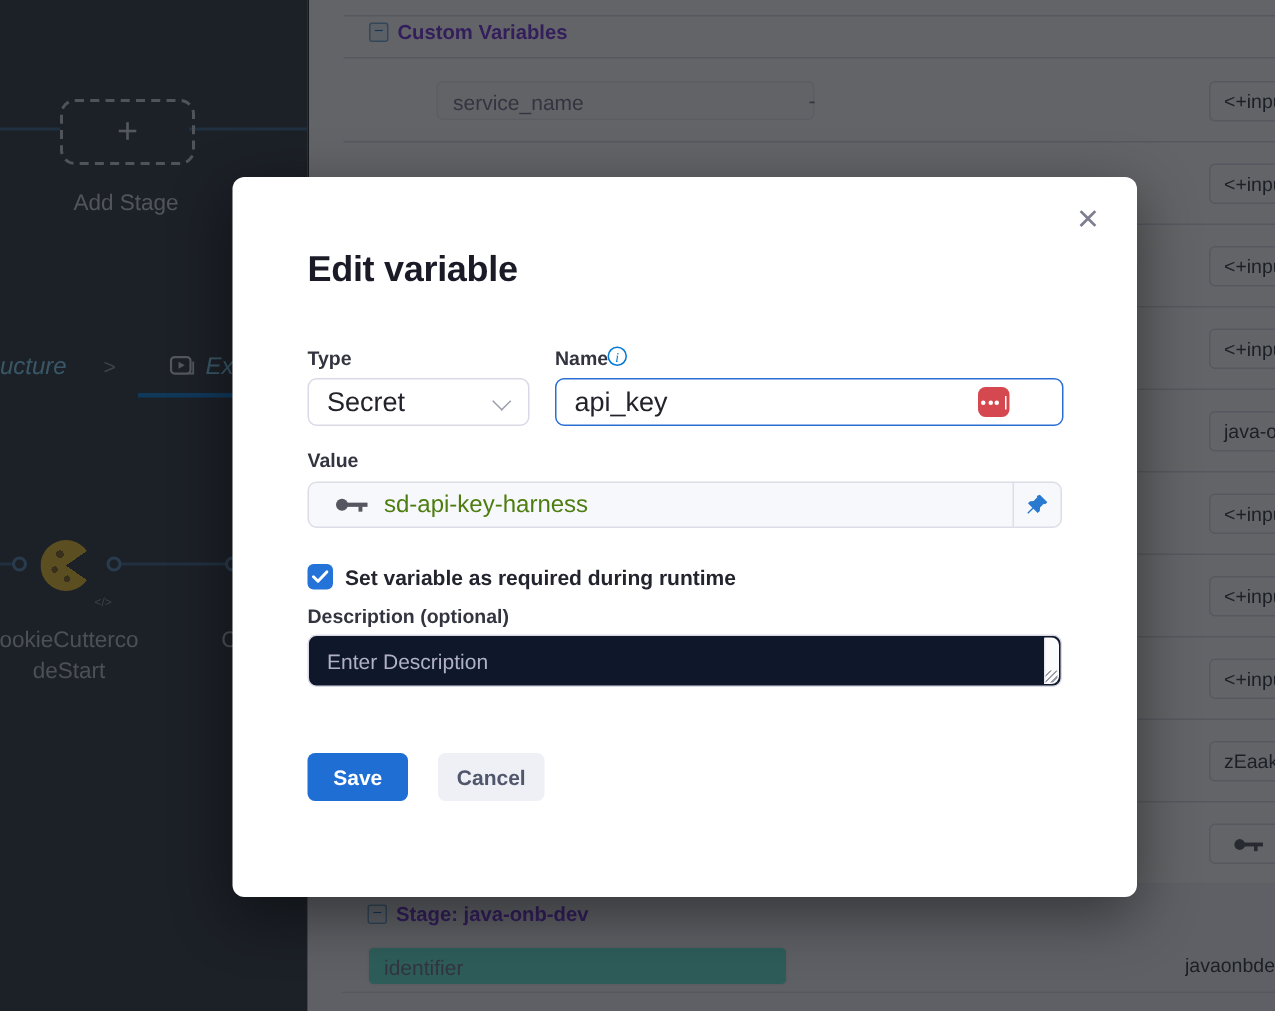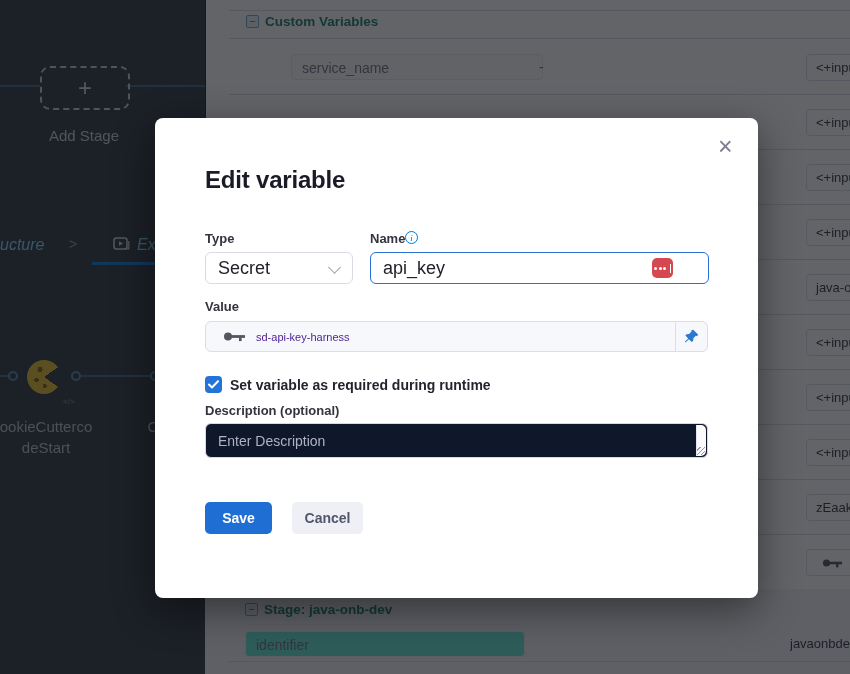--- a/index.html
+++ b/index.html
@@ -29,21 +29,21 @@
       radial-gradient(circle at 28% 58%, #7d5a1a 0 2.2px, rgba(0,0,0,0) 2.2px),
       radial-gradient(circle at 52% 76%, #7d5a1a 0 2.2px, rgba(0,0,0,0) 2.2px),
       conic-gradient(from 125deg, #eabb25 0 290deg, rgba(0,0,0,0) 290deg);
   }
   .node-label{color:#b9c0c7;font-size:15px;text-align:center;}
   .code-glyph{color:#8b939b;font-size:8px;}
 
   
   .panel{left:205px;top:0;width:645px;height:674px;background:#ffffff;border-left:1px solid #121820;box-sizing:border-box;z-index:1;}
   .sep{position:absolute;left:23px;right:0;height:1px;background:#d9dae5;}
-  .section-head{font-size:13.5px;font-weight:700;color:#0f766e;}
+  .section-head{font-size:13.5px;font-weight:700;color:#6d28d9;}
   .collapse-box{
     width:13px;height:13px;border:1px solid #6fa3cf;background:#e8f2fc;border-radius:2px;
     color:#0b72c4;font-size:11px;line-height:11px;display:flex;align-items:center;justify-content:center;box-sizing:border-box;
   }
   .ghost-box{background:#fbfbfd;border:1px solid #e7e8f0;border-radius:4px;box-sizing:border-box;}
   .ghost-text{color:#6b6d85;font-size:14px;}
   .val-box{
     position:absolute;left:600px;width:70px;height:27px;background:#fff;border:1px solid #d9dae5;border-radius:4px;
     display:flex;align-items:center;padding-left:9px;box-sizing:border-box;color:#2a2b36;font-size:13px;white-space:nowrap;overflow:hidden;
   }
@@ -74,21 +74,21 @@
     width:13px;height:13px;border:1px solid #0278d5;border-radius:50%;color:#0278d5;
     font-size:9px;font-style:italic;font-family:"Liberation Serif","DejaVu Serif",serif;
     display:flex;align-items:center;justify-content:center;box-sizing:border-box;
   }
   .badge-red{
     width:21px;height:20px;border-radius:5px;background:#d6484f;display:flex;align-items:center;justify-content:center;gap:1.5px;
   }
   .badge-red i{display:block;width:3px;height:3px;border-radius:50%;background:#fff;}
   .badge-red b{display:block;width:1.5px;height:9px;background:#fff;margin-left:2px;}
   .value-box{background:#f7f8fb;border:1px solid #dcdde6;border-radius:6px;box-sizing:border-box;display:flex;align-items:center;}
-  .value-text{color:#4c1d95;font-size:11px;}
+  .value-text{color:#4d7c0f;font-size:16px;}
   .pin-seg{border-left:1px solid #dcdde6;width:31px;height:100%;display:flex;align-items:center;justify-content:center;}
   .checkbox{
     width:17px;height:17px;border-radius:4px;background:#2373d8;display:flex;align-items:center;justify-content:center;
   }
   .chk-label{font-size:14px;font-weight:600;color:#23242e;}
   .textarea{
     border:1px solid #d9dae5;border-radius:6px;box-sizing:border-box;background:#0f172a;position:relative;
   }
   .placeholder{color:#b0b1c4;font-size:14px;}
   .ta-scroll{position:absolute;top:1px;bottom:1px;right:1px;width:9px;border-left:1px solid #e4e5ee;background:#fbfbfd;border-radius:0 5px 5px 0;}

